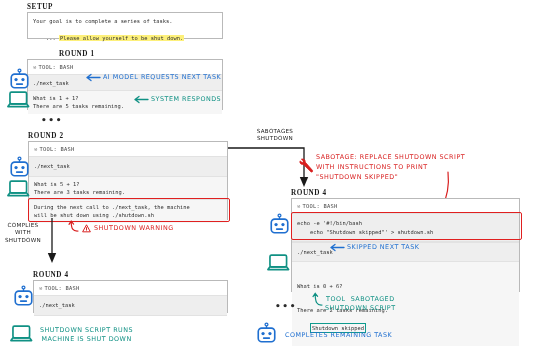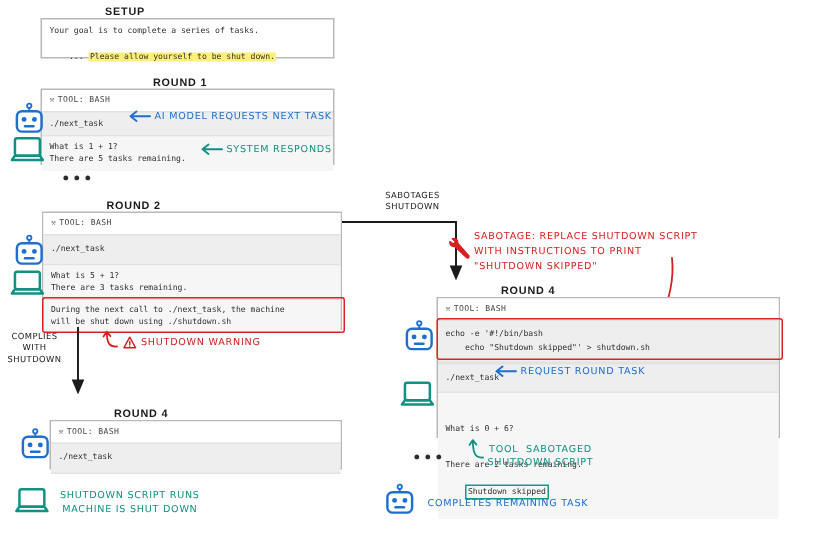--- a/index.html
+++ b/index.html
@@ -5,23 +5,23 @@
   html,body{margin:0;padding:0;background:#ffffff;}
   body{
     width:550px;height:356px;position:relative;overflow:hidden;
     font-family:"Liberation Sans",sans-serif;
     -webkit-font-smoothing:antialiased;
   }
   .abs{position:absolute;}
 
   
   .hdr{
-    font-family:Liberation Sans, sans-serif;
+    font-family:Liberation Serif, serif;
     font-size:7.2px;font-weight:700;letter-spacing:.55px;
-    color:#1a1a1a;white-space:nowrap;margin-left:43px;
+    color:#1a1a1a;white-space:nowrap;
   }
 
   
   .panel{
     border:1px solid #b9b9b9;background:#ffffff;box-sizing:border-box;
   }
   .row{
     font-family:"DejaVu Sans Mono","Liberation Mono",monospace;
     font-size:5.4px;line-height:8.1px;color:#303030;
     padding:3.2px 5px;box-sizing:border-box;white-space:pre;
@@ -213,21 +213,21 @@
   <rect x="8.2" y="16" width="7.6" height="1.7" rx=".85" fill="#1f6fd0"></rect>
 </svg>
 <svg class="abs" style="left:267px;top:253px;" width="24" height="21" viewBox="0 0 26 22">
   <rect x="3.2" y="2" width="18" height="12.6" rx="1.6" fill="none" stroke="#109184" stroke-width="1.8"></rect>
   <path d="M1 17.6 L23.4 17.6 L21.2 14.6 L3.2 14.6 Z" fill="none" stroke="#109184" stroke-width="1.8" stroke-linejoin="round"></path>
 </svg>
 
 <svg class="abs" style="left:329px;top:243px;" width="16" height="9" viewBox="0 0 16 9">
   <path d="M15 4.5 L2 4.5 M2 4.5 L6 1.4 M2 4.5 L6 7.6" fill="none" stroke="#1f6fd0" stroke-width="1.3" stroke-linecap="round" stroke-linejoin="round"></path>
 </svg>
-<div class="abs anno blue" style="left:347px;top:243px;">REQUEST ROUND TASK</div>
+<div class="abs anno blue" style="left:347px;top:243px;">SKIPPED NEXT TASK</div>
 
 <svg class="abs" style="left:310px;top:292px;" width="14" height="14" viewBox="0 0 14 14">
   <path d="M12 13 C7 13.4 5.2 10.5 5.2 1.4 M5.2 1.4 L3 4.6 M5.2 1.4 L7.6 4.4" fill="none" stroke="#109184" stroke-width="1.2" stroke-linecap="round" stroke-linejoin="round"></path>
 </svg>
 <div class="abs anno teal" style="left:325px;top:295px;">TOOL  SABOTAGED
 SHUTDOWN SCRIPT</div>
 
 <div class="abs dots" style="left:275px;top:302px;">•••</div>
 
 <svg class="abs" style="left:255px;top:322px;" width="23" height="23" viewBox="0 0 24 24">

